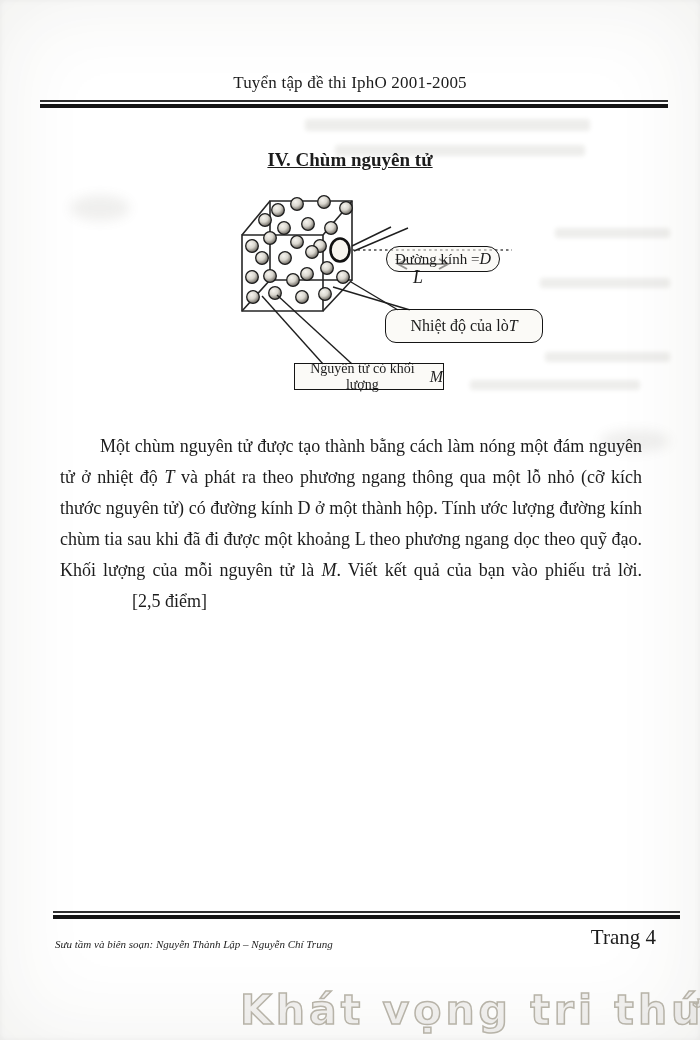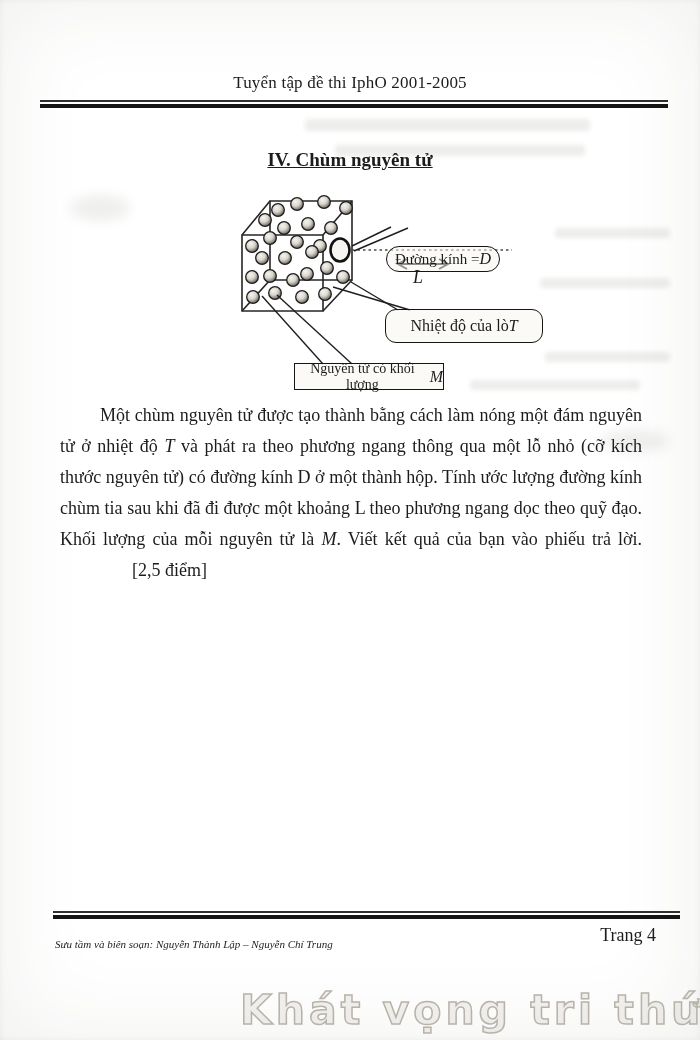--- a/index.html
+++ b/index.html
@@ -27,29 +27,29 @@
   .pointer{stroke:#1f1f1f;stroke-width:1.4;fill:none;}
   .arrow{stroke:#151515;stroke-width:2;fill:none;}
   .callout{position:absolute;border:1.6px solid #151515;background:rgba(248,246,240,.55);
     text-align:center;font-size:15px;display:flex;align-items:center;justify-content:center;}
   .callout .mvar{font-style:italic;font-size:16px;}
   .co-d{left:386px;top:203px;width:112px;height:24px;border-radius:13px;margin-top:43px;}
   .co-t{left:385px;top:309px;width:156px;height:32px;border-radius:11px;font-size:16px;}
   .co-m{left:294px;top:363px;width:148px;height:25px;border-radius:0;font-size:14px;border-width:1.4px;}
   .l-var{position:absolute;left:413px;top:267px;font-size:18px;font-style:italic;}
   
-  .body-par{position:absolute;left:60px;top:400px;width:582px;
+  .body-par{position:absolute;left:60px;top:431px;width:582px;
     font-size:18px;line-height:31px;text-align:justify;text-indent:40px;}
   .body-par .mvar{font-style:italic;}
   .score{display:inline-block;margin-left:72px;text-indent:0;}
   
   .footer-rule{position:absolute;top:911px;left:53px;width:627px;height:2px;
     border-top:2px solid #303030;border-bottom:4px solid #141414;}
   .footer-credit{position:absolute;left:55px;top:938px;font-size:11px;font-style:italic;}
-  .footer-page{position:absolute;right:44px;top:925px;font-size:18px;}
+  .footer-page{position:absolute;right:44px;top:925px;font-size:21px;}
   
   .wm{position:absolute;font-family:"DejaVu Sans","Liberation Sans",sans-serif;
     font-weight:bold;color:rgba(125,120,105,.10);pointer-events:none;white-space:nowrap;}
   .wm-brand{left:106px;top:918px;font-size:97px;letter-spacing:2px;line-height:1;
     -webkit-text-stroke:2px #b7b3a8;}
   .wm-slogan{left:240px;top:990px;font-size:41px;letter-spacing:4px;line-height:1;
     -webkit-text-stroke:1.5px #b7b3a8;}
   
   .bleed{position:absolute;background:#7d7a6d;opacity:.13;filter:blur(2.2px);
     border-radius:3px;pointer-events:none;}

